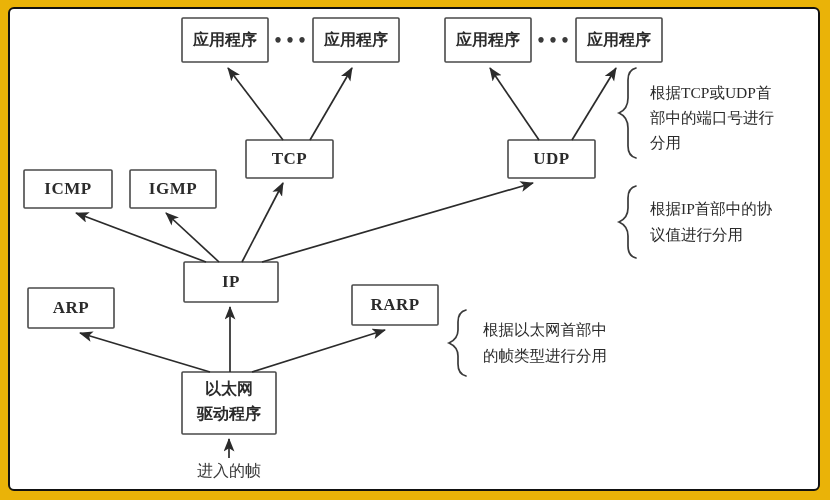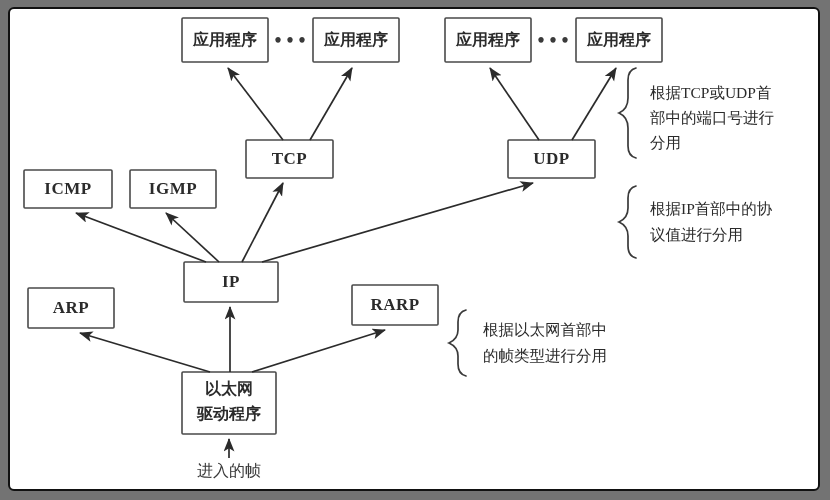--- a/index.html
+++ b/index.html
@@ -4,21 +4,21 @@
 <style>
   html, body {
     margin: 0;
     padding: 0;
     background: #ffffff;
   }
   #page {
     position: relative;
     width: 830px;
     height: 500px;
-    background: #737373;
+    background: #eab308;
     font-family: "Liberation Serif", "DejaVu Serif", serif;
     overflow: hidden;
   }
   #frame {
     position: absolute;
     left: 8px;
     top: 7px;
     width: 812px;
     height: 484px;
     background: #ffffff;

